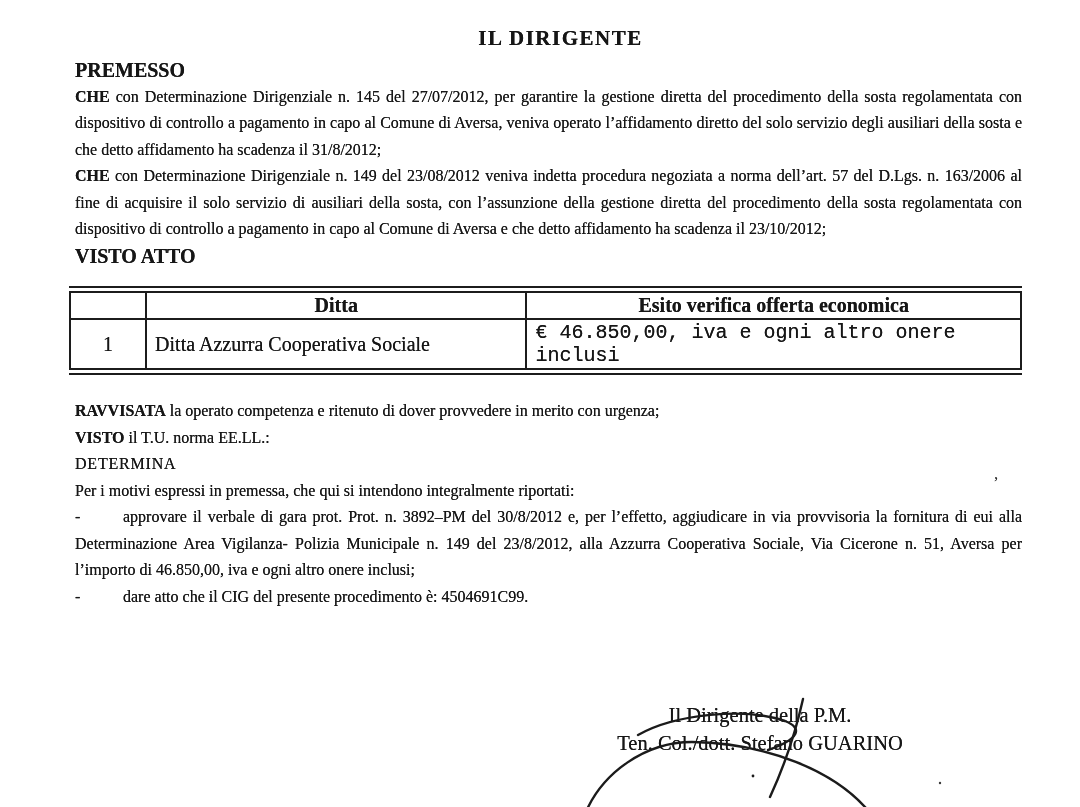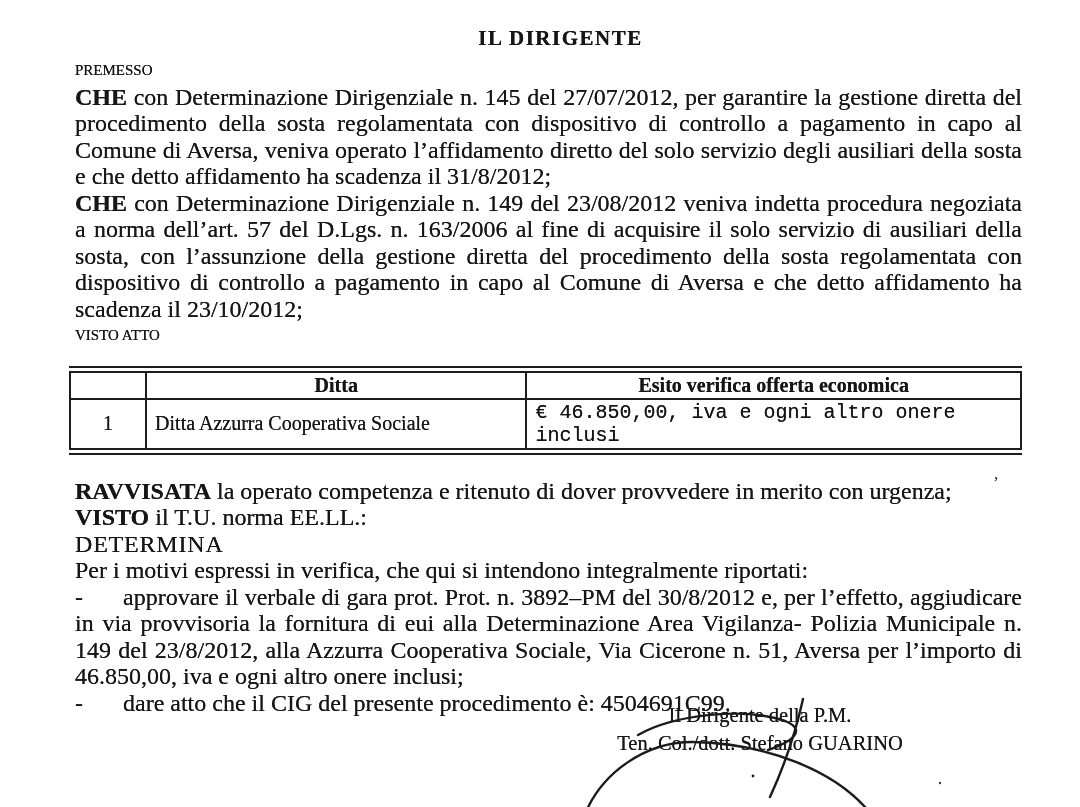--- a/index.html
+++ b/index.html
@@ -21,29 +21,29 @@
     text-align: center;
     font-weight: bold;
     font-size: 21px;
     letter-spacing: 1.5px;
     line-height: 27px;
     margin-bottom: 5px;
     transform: translateX(12px);
     text-shadow: 0 0 0.5px #222;
   }
   p.body, p.item {
-    font-size: 24px;
+    font-size: 16px;
     line-height: 26.5px;
     text-align: justify;
     text-shadow: 0 0 0.4px #333;
   }
   .lead { font-weight: bold; }
   .heading {
-    font-weight: normal;
-    font-size: 15px;
+    font-weight: bold;
+    font-size: 20px;
     line-height: 26.5px;
     text-shadow: 0 0 0.5px #222;
   }
   .centered {
     text-align: center;
     letter-spacing: 0.8px;
   }
   .table-wrap {
     margin: 17px 0 23px -6px;
     border-top: 2px solid #1c1c1c;
@@ -142,21 +142,21 @@
       </tbody>
     </table>
   </div>
 
   <p class="body"><strong class="lead">RAVVISATA</strong><span> la operato competenza e ritenuto di dover provvedere in merito con urgenza;</span></p>
 
   <p class="body"><strong class="lead">VISTO</strong><span> il T.U. norma EE.LL.:</span></p>
 
   <p class="body centered">DETERMINA</p>
 
-  <p class="body">Per i motivi espressi in verifica, che qui si intendono integralmente riportati:</p>
+  <p class="body">Per i motivi espressi in premessa, che qui si intendono integralmente riportati:</p>
 
   <p class="item"><span class="marker">-</span><span>approvare il verbale di gara prot. Prot. n. 3892–PM del 30/8/2012 e, per l’effetto, aggiudicare in via provvisoria la fornitura di eui alla Determinazione Area Vigilanza- Polizia Municipale n. 149 del 23/8/2012, alla Azzurra Cooperativa Sociale, Via Cicerone n. 51, Aversa per l’importo di 46.850,00, iva e ogni altro onere inclusi;</span></p>
 
   <p class="item"><span class="marker">-</span><span>dare atto che il CIG del presente procedimento è: 4504691C99.</span></p>
 
   <div class="signature-block">
     <div>Il Dirigente della P.M.</div>
     <div>Ten. Col./dott. Stefano GUARINO</div>
   </div>
 

